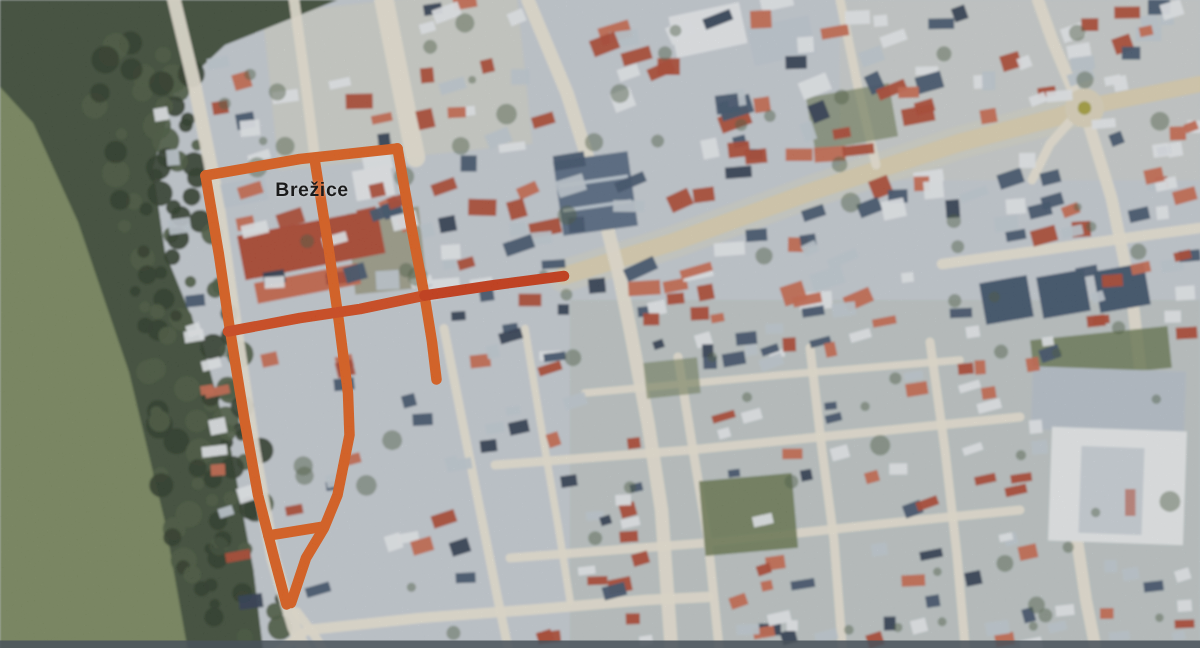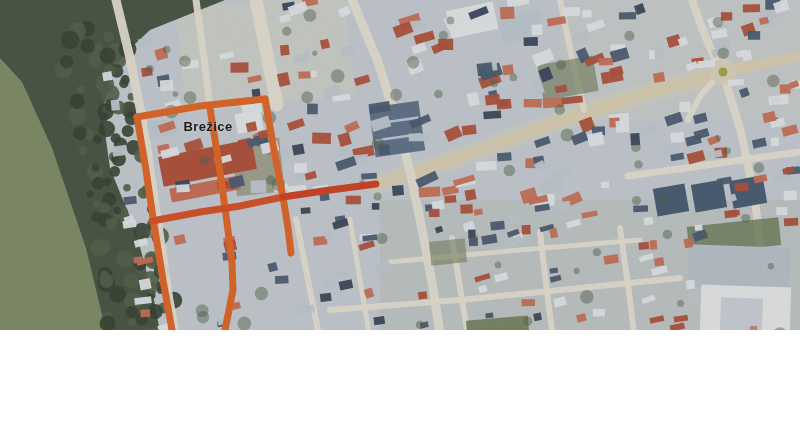--- a/index.html
+++ b/index.html
@@ -1,16 +1,16 @@
 <!DOCTYPE html>
 <html><head>
 <meta charset="utf-8">
 <style>
   html,body{margin:0;padding:0;background:#ffffff;font-family:"Liberation Sans",sans-serif;}
-  .stage{position:relative;width:800px;height:330px;overflow:hidden;background:#c7ced4;}
+  .stage{position:relative;width:800px;height:432px;overflow:hidden;background:#c7ced4;}
   .stage svg{position:absolute;left:0;top:0;display:block;}
   .town-label{
     position:absolute;transform:translate(-50%,-50%);
     font-family:"Liberation Sans",sans-serif;font-weight:700;font-size:13px;
     letter-spacing:.4px;color:#1b1b1b;white-space:nowrap;
     text-shadow:0 0 2px rgba(255,255,255,.45);pointer-events:none;
   }
 </style>
 </head>
 <body>

